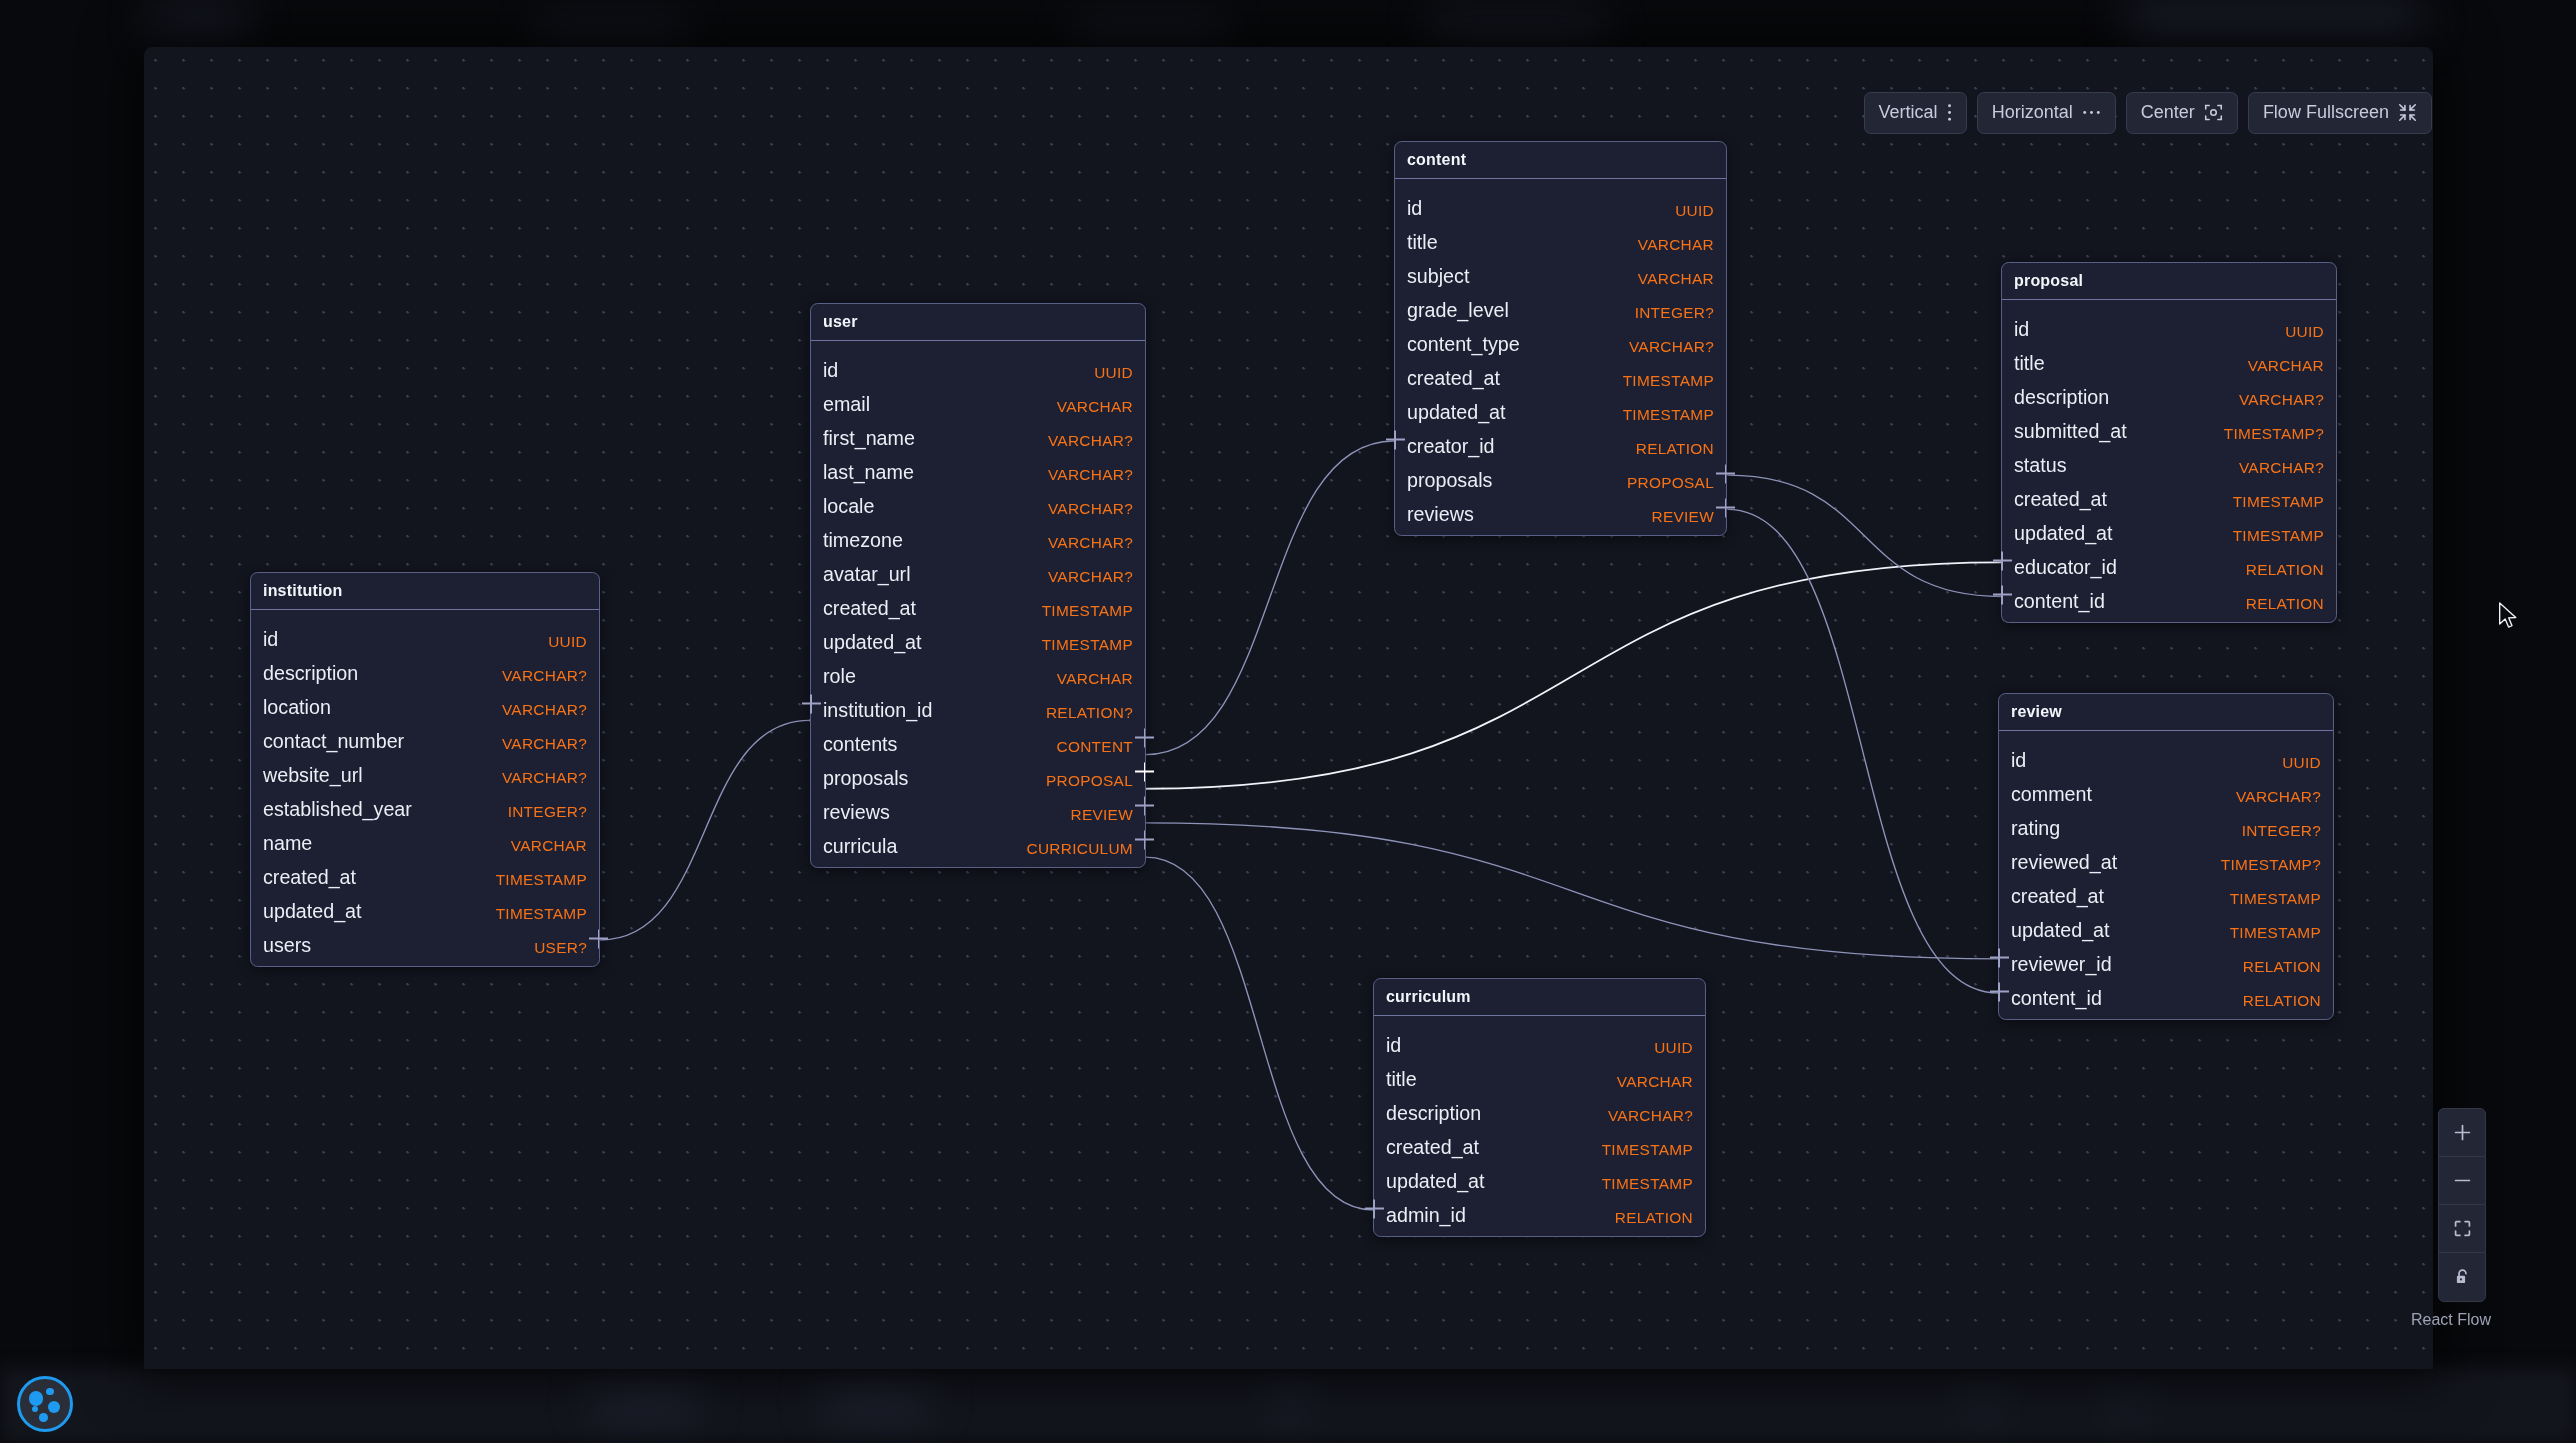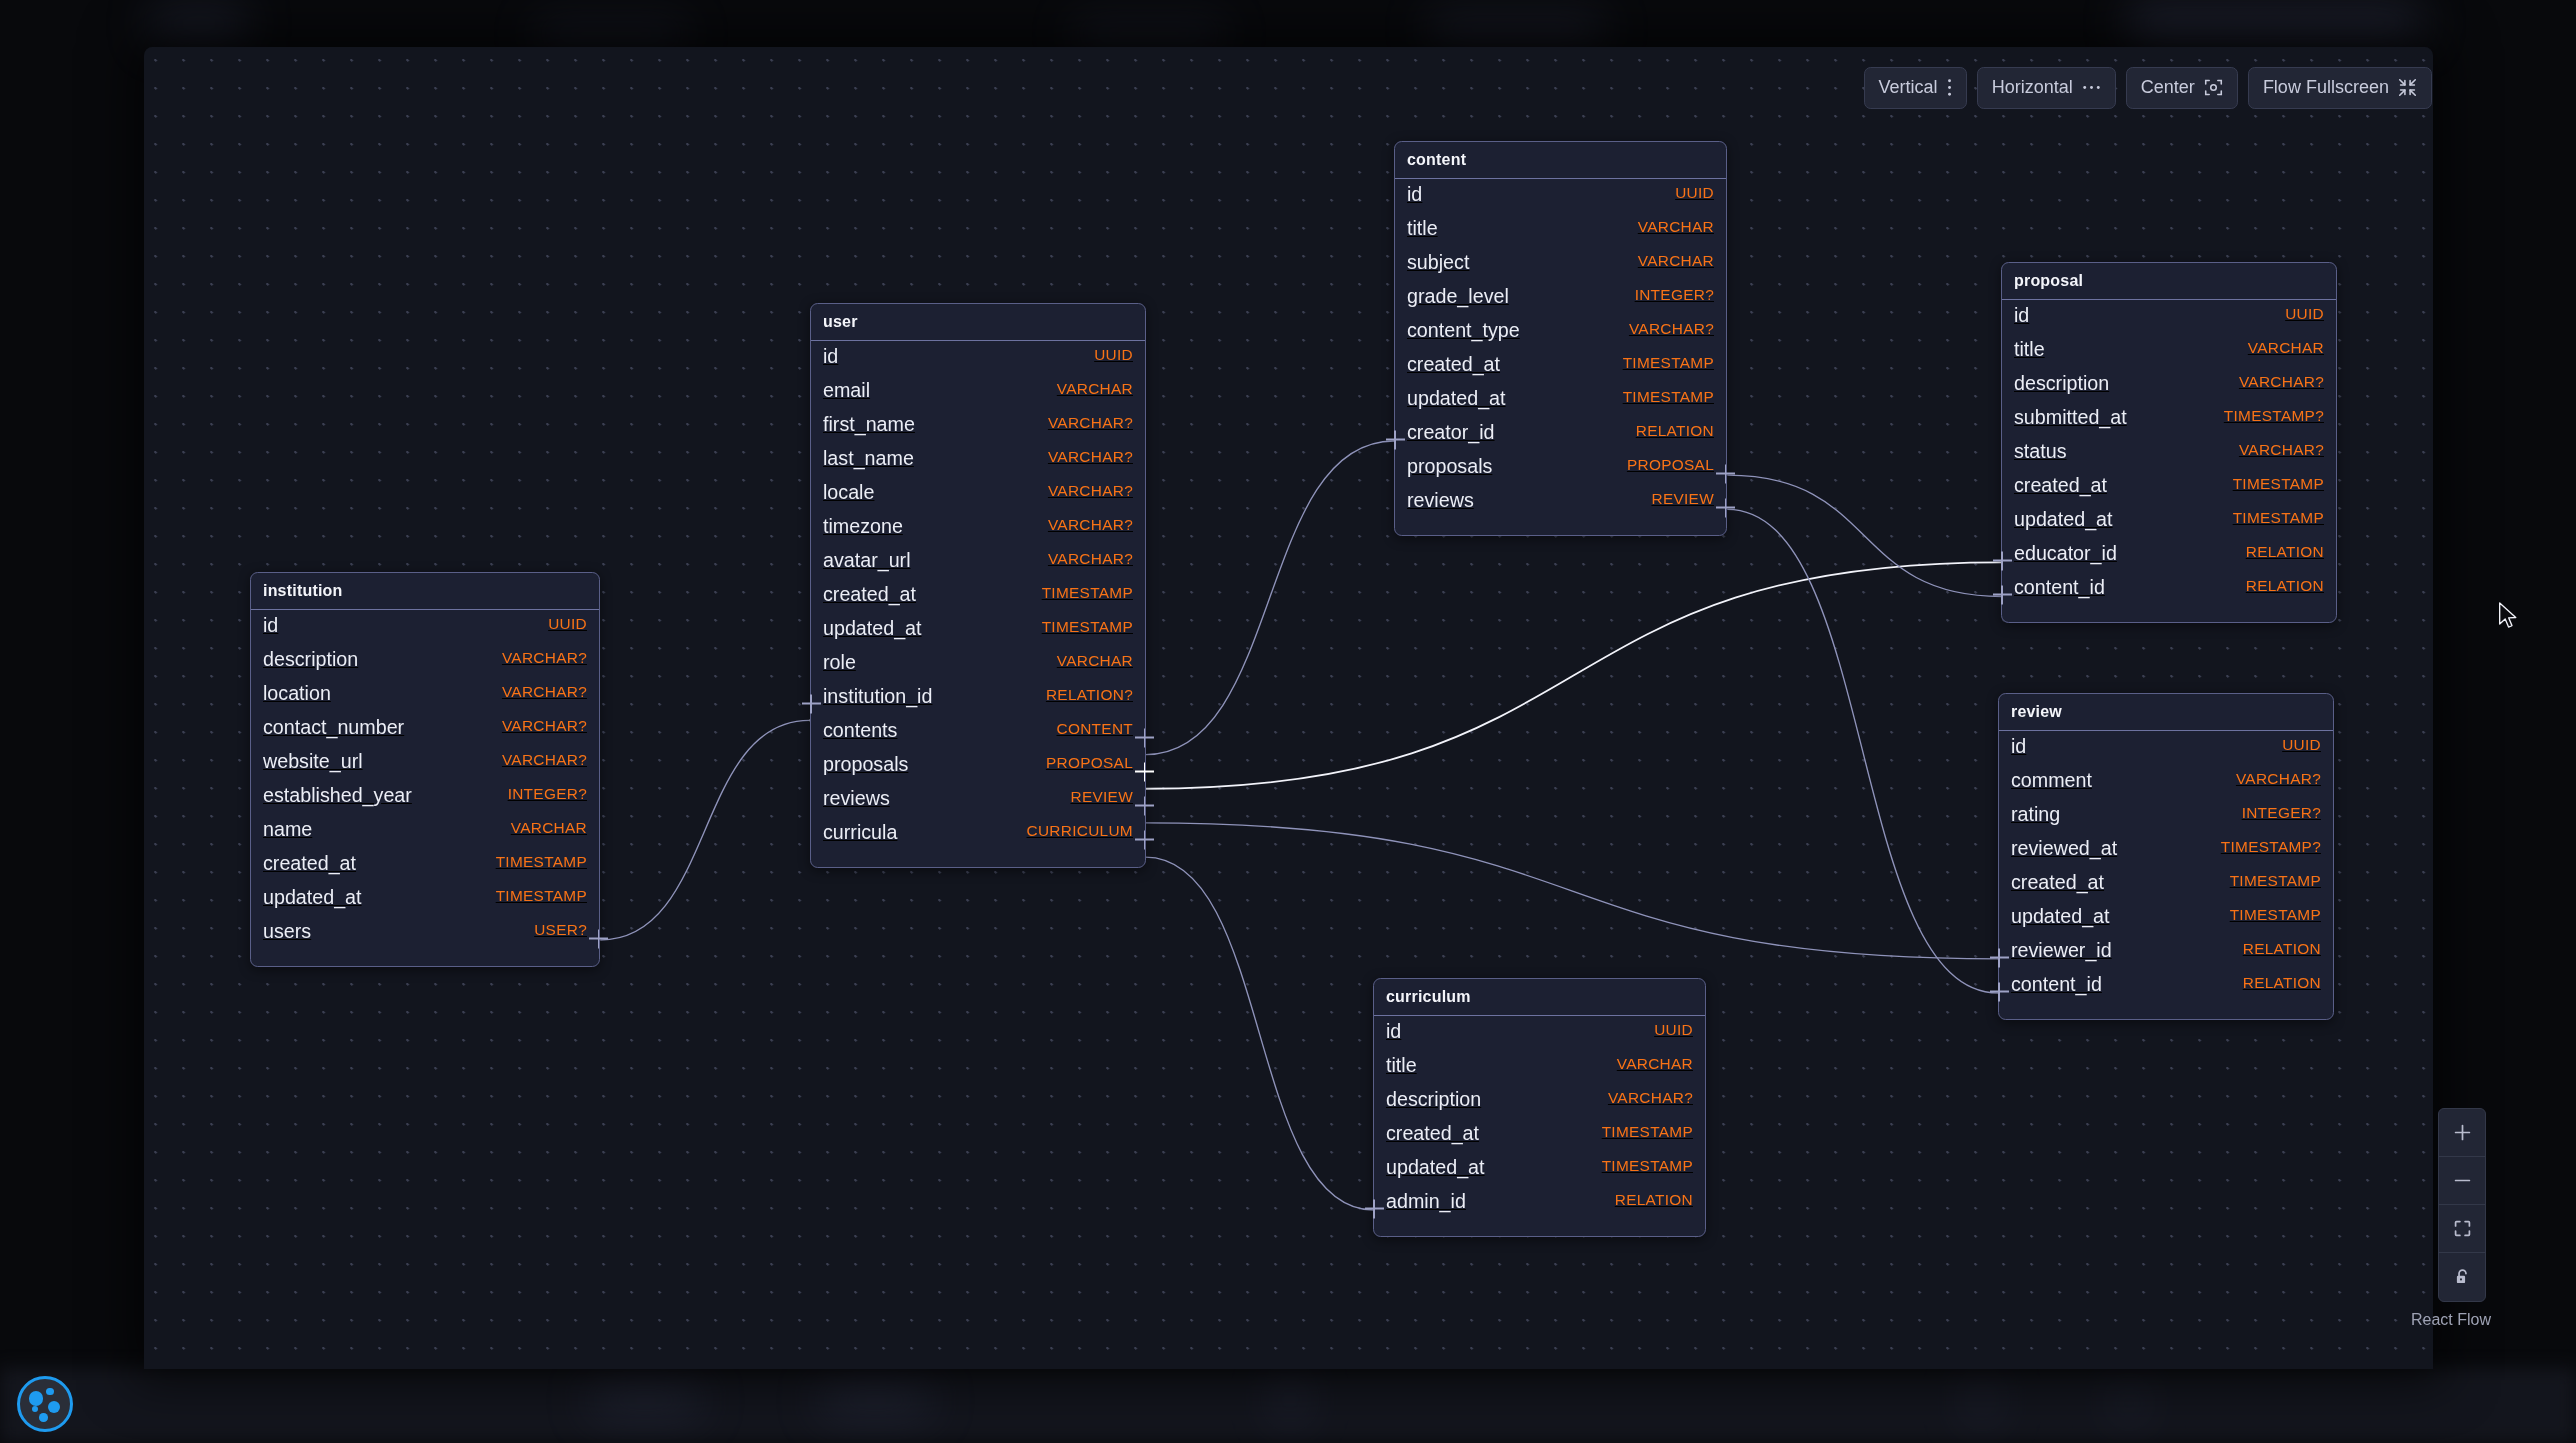--- a/index.html
+++ b/index.html
@@ -57,42 +57,42 @@
     box-shadow: 0 2.6px 12px rgba(0,0,0,.45);
   }
   .node-title {
     font-size: 16px; font-weight: bold; color: #f4f5fa;
     padding: 9.4px 12px 8.5px 12px;
     border-bottom: 1.3px solid #6d72a0;
     letter-spacing: 0.2px;
   }
   .fields { padding: 6px 0 10.3px 0; }
   .field {
-    display: flex; align-items: flex-start; justify-content: space-between;
-    padding: 0 12px; height: 34px; position: relative; text-decoration: underline;
+    display: flex; align-items: flex-end; justify-content: space-between;
+    padding: 0 12px; height: 34px; position: relative;
   }
   .fname { font-size: 19.7px; color: #eceef6; line-height: 1; white-space: nowrap; }
   .ftype { font-size: 15.4px; color: #f97316; line-height: 1; white-space: nowrap; letter-spacing: 0.3px; }
 
   
   .handle {
     position: absolute; width: 19px; height: 19px; pointer-events: none;
   }
   .handle.right { right: -9.4px; top: 50%; transform: translateY(-50%); }
   .handle.left  { left: -9.4px;  top: 50%; transform: translateY(-50%); }
   .handle i {
     position: absolute; background: #9ea2c6; display: block;
   }
   .handle i.h { left: 0; right: 0; top: 8.5px; height: 1.4px; }
   .handle i.v { top: 0; bottom: 0; left: 8.5px; width: 1.4px; }
   .handle.on i { background: #ffffff; }
 
   
   .toolbar {
-    position: absolute; top: 67px; right: 144px;
+    position: absolute; top: 92px; right: 144px;
     display: flex; gap: 10.3px; z-index: 40;
   }
   .tbtn {
     display: flex; align-items: center; gap: 9.4px;
     background: #222635; border: 0.9px solid #363b50; border-radius: 6.8px;
     padding: 9.4px 13.7px; color: #c8cbdc; font-size: 18px; cursor: pointer;
     white-space: nowrap;
   }
   .tbtn svg { display: block; }
 

